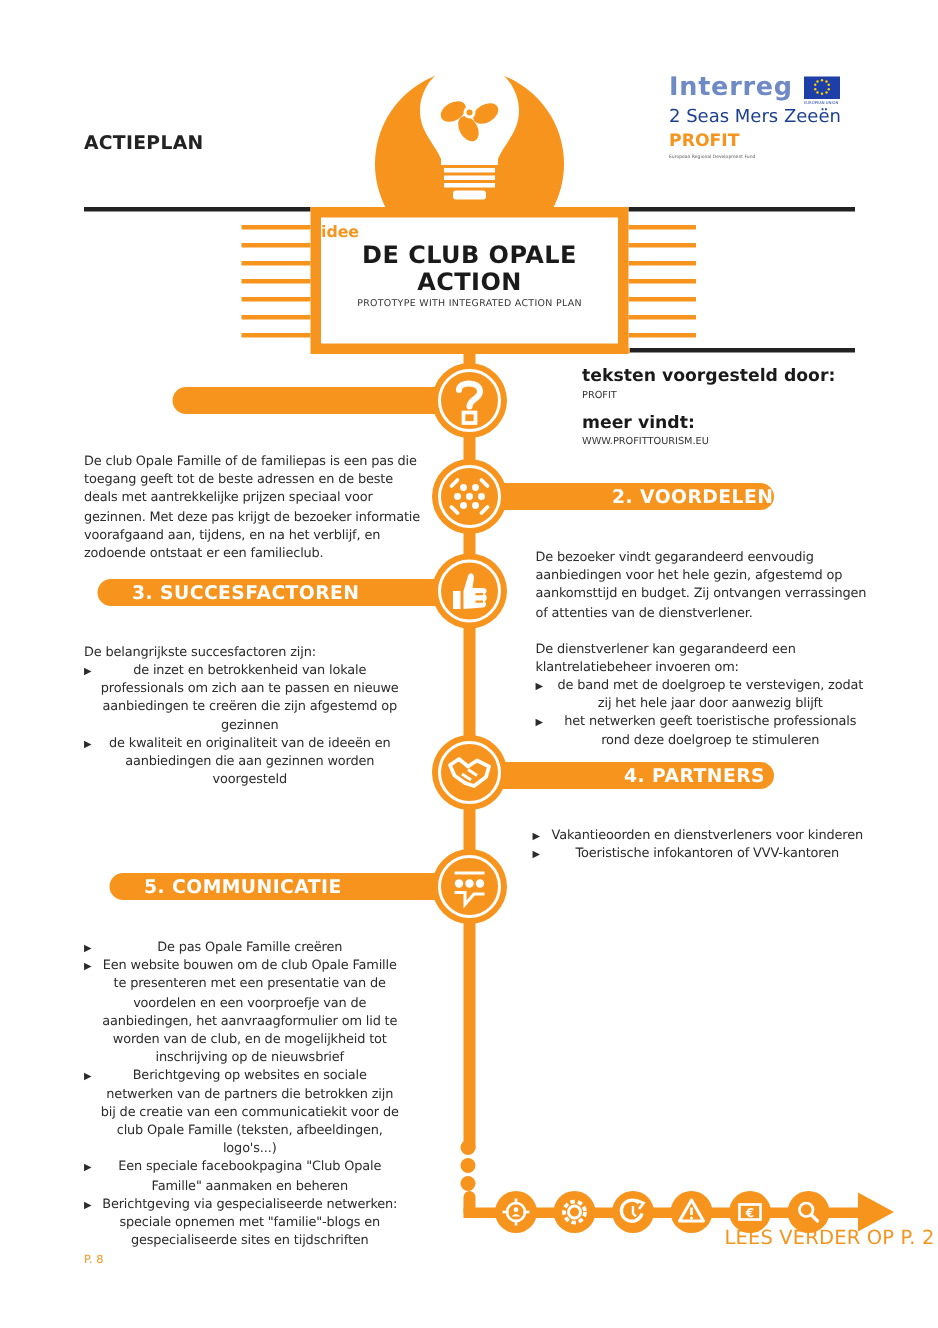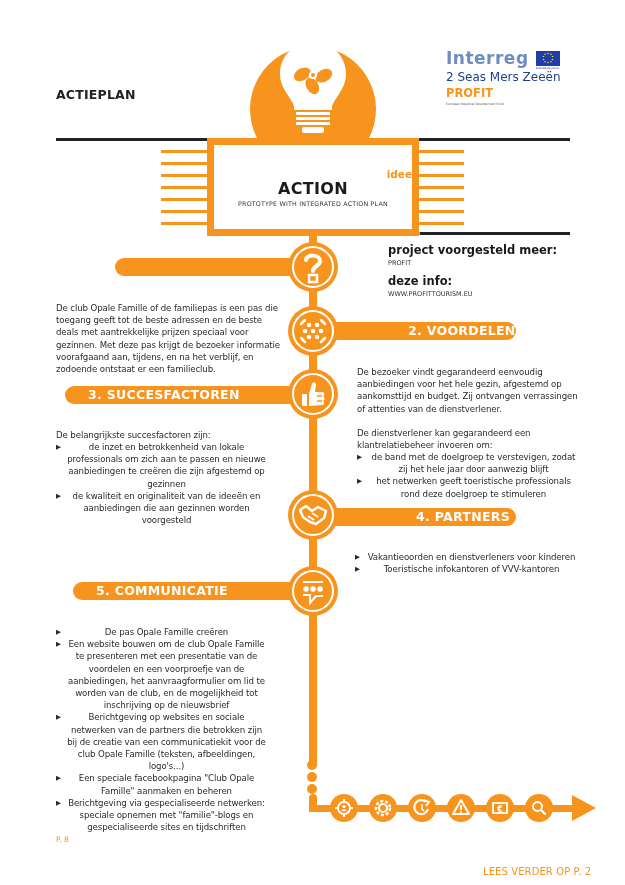--- a/index.html
+++ b/index.html
@@ -82,35 +82,36 @@
       <ellipse cx="-9" cy="-6" rx="9" ry="6" transform="rotate(-30)"></ellipse>
       <ellipse cx="9" cy="6" rx="9" ry="6" transform="rotate(-30)"></ellipse>
       <ellipse cx="-6" cy="9" rx="6" ry="9" transform="rotate(-30)"></ellipse>
       <circle cx="0" cy="0" r="4" fill="#fff"></circle>
       <circle cx="0" cy="0" r="2" fill="#f7941d"></circle>
     </g>
   </svg>
 </div>
 
 <div class="abs" style="left:207px; top:138px; width:212px; height:98px; border:7px solid #f7941d; background:#fff;">
-  <div style="text-align:right; margin-top:23px; font-size:10.5px; font-weight:bold; color:#f7941d;">idee</div>
+  <div style="text-align:left; margin-top:4px; font-size:10.5px; font-weight:bold; color:#f7941d;">idee</div>
+  <div style="text-align:center; font-size:16px; font-weight:bold; color:#1a1a1a; line-height:18px; letter-spacing:0.3px;">DE CLUB OPALE</div>
   <div style="text-align:center; font-size:16px; font-weight:bold; color:#1a1a1a; line-height:18px; letter-spacing:0.3px;">ACTION</div>
   <div style="text-align:center; font-size:6.3px; color:#333; margin-top:2px; letter-spacing:0.2px;">PROTOTYPE WITH INTEGRATED ACTION PLAN</div>
 </div>
 
 <div class="abs" style="left:309px; top:236px; width:8px; height:530px; background:#f7941d;"></div>
 
 <div class="abs" style="left:307px; top:760px; width:10px; height:10px; border-radius:50%; background:#f7941d;"></div>
 <div class="abs" style="left:307px; top:772px; width:10px; height:10px; border-radius:50%; background:#f7941d;"></div>
 <div class="abs" style="left:307px; top:784px; width:10px; height:10px; border-radius:50%; background:#f7941d;"></div>
 <div class="abs" style="left:309px; top:794px; width:8px; height:18px; background:#f7941d; border-radius:4px 4px 0 0;"></div>
 
-<div class="abs" style="left:388px; top:243px; font-size:11.5px; font-weight:bold; color:#1a1a1a;">project voorgesteld meer:</div>
+<div class="abs" style="left:388px; top:243px; font-size:11.5px; font-weight:bold; color:#1a1a1a;">teksten voorgesteld door:</div>
 <div class="abs" style="left:388px; top:259px; font-size:6.5px; color:#333;">PROFIT</div>
-<div class="abs" style="left:388px; top:274px; font-size:11.5px; font-weight:bold; color:#1a1a1a;">deze info:</div>
+<div class="abs" style="left:388px; top:274px; font-size:11.5px; font-weight:bold; color:#1a1a1a;">meer vindt:</div>
 <div class="abs" style="left:388px; top:290px; font-size:6.5px; color:#333;">WWW.PROFITTOURISM.EU</div>
 
 <div class="pill" style="left:115px; top:258px; width:200px;"></div>
 <div class="pill-label" style="left:130px; top:258px;margin-top:28px;">1. WAT?</div>
 <div class="node" style="left:288px; top:242px;">
   <div class="node-inner"></div>
   <svg width="50" height="50" viewBox="0 0 50 50">
     <path d="M18,18 C18,12 32,12 32,19 C32,24 25,24 25,29" stroke="#fff" stroke-width="4" fill="none" stroke-linecap="round"></path>
     <rect x="21" y="33" width="8" height="7" fill="none" stroke="#fff" stroke-width="2.5"></rect>
   </svg>
@@ -250,13 +251,13 @@
   </svg>
 </div>
 <div class="tl-node" style="left:525px; top:794px;">
   <svg width="28" height="28" viewBox="0 0 28 28">
     <circle cx="12.5" cy="12.5" r="4.5" fill="none" stroke="#fff" stroke-width="1.8"></circle>
     <line x1="16" y1="16" x2="20" y2="20" stroke="#fff" stroke-width="2.2" stroke-linecap="round"></line>
   </svg>
 </div>
 
 <div class="abs" style="left:56px; top:835px; font-size:7.5px; color:#f7941d;">P. 8</div>
-<div class="abs" style="left:483px; top:866px; font-size:10px; color:#f7941d; letter-spacing:0.1px;">LEES VERDER OP P. 2</div>
+<div class="abs" style="left:483px; top:818px; font-size:13px; color:#f7941d; letter-spacing:0.1px;">LEES VERDER OP P. 2</div>
 
 </body></html>

